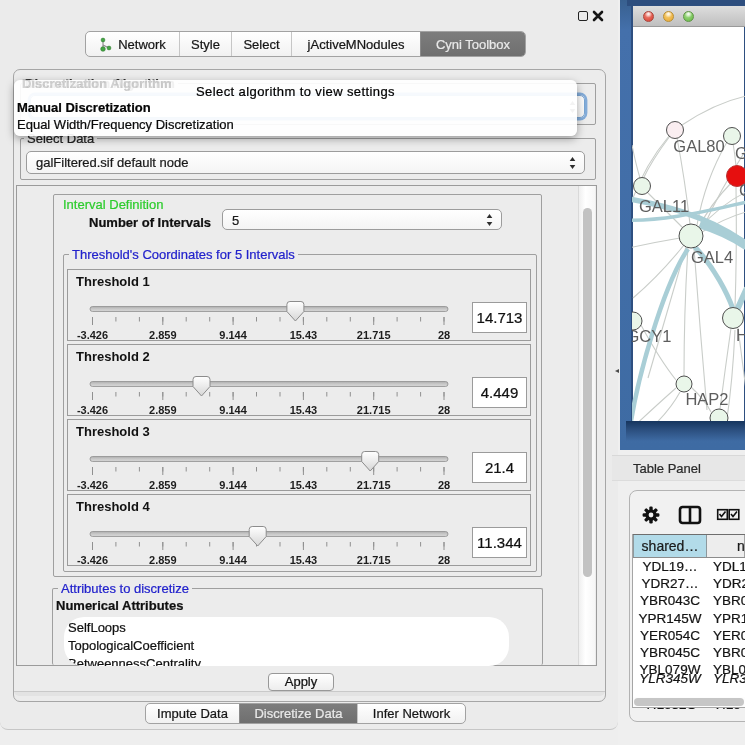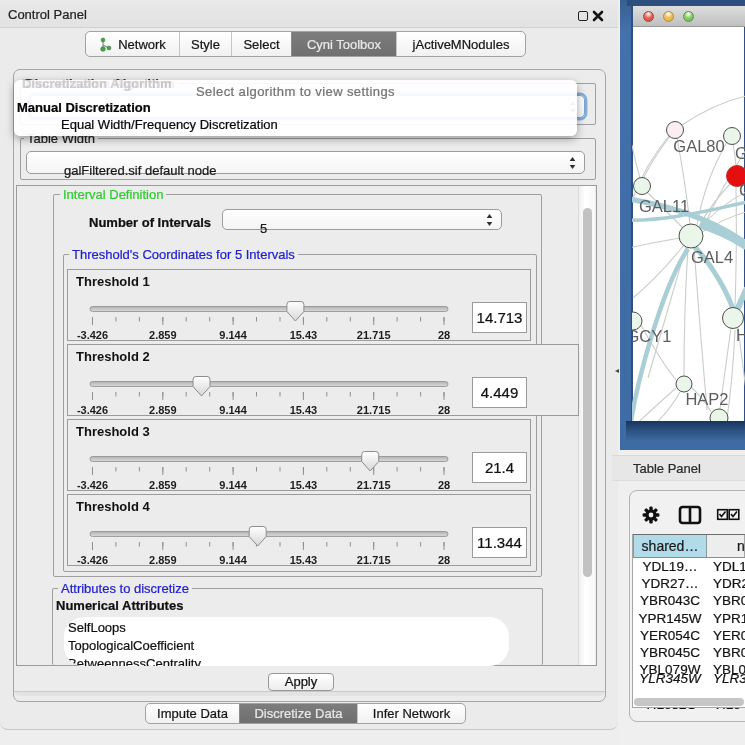--- a/index.html
+++ b/index.html
@@ -25,21 +25,21 @@
 
 
 #outer { position:absolute; left:13px; top:69px; width:593px; height:633px;
   background:#ececec; border:1px solid #a6a6a6; border-radius:7px; }
 
 .tbox { position:absolute; border:1px solid #9f9f9f; border-radius:2px; }
 .tlab { position:absolute; font-size:13px; background:#ececec; padding:0 3px; white-space:nowrap; }
 
 .combo { position:absolute; background:linear-gradient(#ffffff,#f4f4f4); border:1px solid #9c9c9c;
   border-radius:5px; font-size:13px; color:#1a1a1a; }
-.combo .ct { position:absolute; left:9px; top:11px;margin-left:28px; }
+.combo .ct { position:absolute; left:9px; top:3px; }
 .arr { position:absolute; right:7px; top:3px; width:9px; }
 
 .thbox { position:absolute; border:1px solid #9b9b9b; background:#ececec; }
 .valbox { position:absolute; left:404px; top:32px; width:55px; height:31px; background:#fff;
   border:1px solid #9b9b9b; font-size:15px; color:#111; text-align:center; line-height:29px; }
 
 #scrollpane { position:absolute; left:16px; top:185px; width:581px; height:481px;
   border:1px solid #9b9b9b; background:#ececec; }
 #vsb-track { position:absolute; right:1px; top:0; width:17px; height:479px;
   background:linear-gradient(90deg,#efefef,#ffffff 40%,#f6f6f6); border-left:1px solid #d9d9d9; }
@@ -50,23 +50,23 @@
 #list-sb { position:absolute; left:455px; top:4px; width:9px; height:44px; background:#c2c2c2; border-radius:5px; }
 
 #applybtn { position:absolute; left:268px; top:605px; width:66px; height:18px;
   background:linear-gradient(#ffffff,#ededed); border:1px solid #989898; border-radius:4px;
   font-size:13px; color:#111; text-align:center; line-height:16px; }
 
 
 #popup { position:absolute; left:14px; top:80px; width:563px; height:56px;
   background:rgba(255,255,255,0.93); border-radius:6px; box-shadow:0 3px 9px rgba(0,0,0,0.35);
   font-size:13px; }
-#popup .p1 { position:absolute; left:0; top:4px; width:100%; text-align:center; color:#737373; letter-spacing:0.4px; }
+#popup .p1 { position:absolute; left:0; top:4px; width:100%; text-align:center; color:#000000; letter-spacing:0.4px; }
 #popup .p2 { position:absolute; left:3px; top:20px; font-weight:bold; color:#050505; }
-#popup .p3 { position:absolute; left:3px; top:37px; color:#0a0a0a;margin-left:44px; }
+#popup .p3 { position:absolute; left:3px; top:37px; color:#0a0a0a; }
 
 
 #rightbg { position:absolute; left:618px; top:0; width:127px; height:745px; background:#efefef; }
 #bluezone { position:absolute; left:620px; top:0; width:125px; height:450px; background:linear-gradient(#38608f,#4470ab 30px,#3e6ba3); }
 #netwin { position:absolute; left:631px; top:5px; width:114px; height:423px; border:1px solid #2e4f80; border-bottom:none; border-left-width:2px; background:#fff; }
 #nettitle { position:absolute; left:0; top:0; width:113px; height:21px;
   background:linear-gradient(#dedede,#bfbfbf); border-bottom:1px solid #9a9a9a; }
 .tl { position:absolute; top:5px; width:11px; height:11px; border-radius:50%; }
 #netbottom { position:absolute; left:626px; top:421px; width:119px; height:20px; background:linear-gradient(#16355e,#2a4d7c 40%,#3e6ba3); }
 
@@ -90,77 +90,74 @@
 
 .glab { color:#2ecc2e; }
 .blab { color:#2222cc; }
 #divdot { position:absolute; left:615px; top:369px; width:0; height:0; border-top:2.5px solid transparent; border-bottom:2.5px solid transparent; border-right:4px solid #4a4a4a; }
 </style></head>
 <body>
 <div id="app">
 
 
 <div id="leftwin"></div>
-<div id="titlebar">
-      <span class="t">Control Panel</span>
-    </div>
 <div id="sqico"></div>
 <svg width="12" height="12" style="position:absolute; left:592px; top:10px;">
   <path d="M2,2 L10,10 M10,2 L2,10" stroke="#151515" stroke-width="2.6" stroke-linecap="round"></path>
 </svg>
 
 
 <div class="seg" style="left:85px; top:31px; height:26px;">
   <div class="s" style="width:93px;">
     <svg width="13" height="16" style="margin-right:6px;">
       <line x1="4" y1="4" x2="4" y2="13" stroke="#8a8a8a" stroke-width="1.1"></line>
       <line x1="4" y1="9" x2="10" y2="12" stroke="#8a8a8a" stroke-width="1.1"></line>
       <circle cx="4" cy="4" r="1.9" fill="#44a644" stroke="#2f7a2f" stroke-width="0.6"></circle>
       <circle cx="4" cy="13" r="2.3" fill="#44a644" stroke="#2f7a2f" stroke-width="0.6"></circle>
       <circle cx="10" cy="12" r="1.9" fill="#44a644" stroke="#2f7a2f" stroke-width="0.6"></circle>
     </svg>Network</div>
   <div class="s" style="width:52px;">Style</div>
   <div class="s" style="width:60px;">Select</div>
+  <div class="s" style="width:129px;">jActiveMNodules</div>
   <div class="s sel" style="width:105px;">Cyni Toolbox</div>
-  <div class="s" style="width:129px;">jActiveMNodules</div>
 </div>
 
 
 <div id="outer">
   <div style="position:absolute;left:0;bottom:5px;width:100%;border-top:1px solid #c9c9c9;height:5px;background:#e3e3e3;border-radius:0 0 7px 7px;"></div>
 </div>
 
 
 <div class="tbox" style="left:20px; top:83px; width:576px; height:42px;"></div>
 <span class="tlab" style="left:22px; top:76px; font-weight:bold; color:#333;">Discretization Algorithm</span>
 <div class="combo" style="left:30px; top:95px; width:555px; height:23px; box-shadow:0 0 0 2.4px rgba(120,165,215,0.9); border-color:#78a5d3;">
   <svg class="arr" width="7" height="12" viewBox="0 0 7 12" style="top:5px;">
     <path d="M3.5,0 L6.3,4 L0.7,4 Z" fill="#555"></path>
         <path d="M3.5,12 L6.3,8 L0.7,8 Z" fill="#555"></path>
   </svg>
 </div>
 
 
 <div class="tbox" style="left:20px; top:138px; width:576px; height:42px;"></div>
-<span class="tlab" style="left:24px; top:131px; color:#222;">Table Width</span>
+<span class="tlab" style="left:24px; top:131px; color:#222;">Select Data</span>
 <div class="combo" style="left:26px; top:151px; width:559px; height:23px;">
   <span class="ct">galFiltered.sif default node</span>
   <svg class="arr" width="7" height="12" viewBox="0 0 7 12" style="top:5px;">
     <path d="M3.5,0 L6.3,4 L0.7,4 Z" fill="#2e2e2e"></path>
         <path d="M3.5,12 L6.3,8 L0.7,8 Z" fill="#2e2e2e"></path>
   </svg>
 </div>
 
 
 <div id="scrollpane">
   <div id="vsb-track"></div>
   <div id="vsb-thumb"></div>
 
   <div class="tbox" style="left:36px; top:8px; width:489px; height:383px;"></div>
-  <span class="tlab glab" style="left:43px; top:1px;">Interval Definition</span>
+  <span class="tlab glab" style="left:43px; top:11px;">Interval Definition</span>
 
   <span class="abs" style="left:72px; top:29px; font-size:13px; font-weight:bold; color:#111;">Number of Intervals</span>
   <div class="combo" style="left:205px; top:23px; width:280px; height:21px;">
     <span class="ct">5</span>
     <svg class="arr" width="7" height="12" viewBox="0 0 7 12" style="top:4px;">
       <path d="M3.5,0 L6.3,4 L0.7,4 Z" fill="#2e2e2e"></path>
           <path d="M3.5,12 L6.3,8 L0.7,8 Z" fill="#2e2e2e"></path>
     </svg>
   </div>
 
@@ -216,21 +213,21 @@
         <text x="165.1" y="68.5" text-anchor="middle" font-size="11" font-weight="bold" fill="#1d1d1d">9.144</text>
         <text x="235.4" y="68.5" text-anchor="middle" font-size="11" font-weight="bold" fill="#1d1d1d">15.43</text>
         <text x="305.7" y="68.5" text-anchor="middle" font-size="11" font-weight="bold" fill="#1d1d1d">21.715</text>
         <text x="376.0" y="68.5" text-anchor="middle" font-size="11" font-weight="bold" fill="#1d1d1d">28</text>
     <g transform="translate(218.9,31.5)">
           <path d="M3,0 h11 q3,0 3,3 v7 l-8.5,9.5 l-8.5,-9.5 v-7 q0,-3 3,-3 z" fill="url(#thumbg)" stroke="#8c8c8c" stroke-width="1"></path>
         </g>
   </svg>
   <div class="valbox">14.713</div>
 </div>
-<div class="thbox" style="left:67px;top:344px;width:512px;height:72px;">
+<div class="thbox" style="left:67px;top:344px;width:464px;height:72px;">
   <svg width="464" height="72" style="position:absolute;left:0;top:0;">
     <defs>
       <linearGradient id="trackg1" x1="0" y1="0" x2="0" y2="1">
         <stop offset="0" stop-color="#adadad"></stop>
             <stop offset="0.5" stop-color="#c9c9c9"></stop>
             <stop offset="1" stop-color="#d6d6d6"></stop>
       </linearGradient>
     </defs>
     <text x="8" y="16" font-size="13" font-weight="bold" fill="#111">Threshold 2</text>
     <rect x="22" y="36.5" width="358" height="5" rx="2.5" fill="url(#trackg1)" stroke="#8f8f8f" stroke-width="0.8"></rect>

